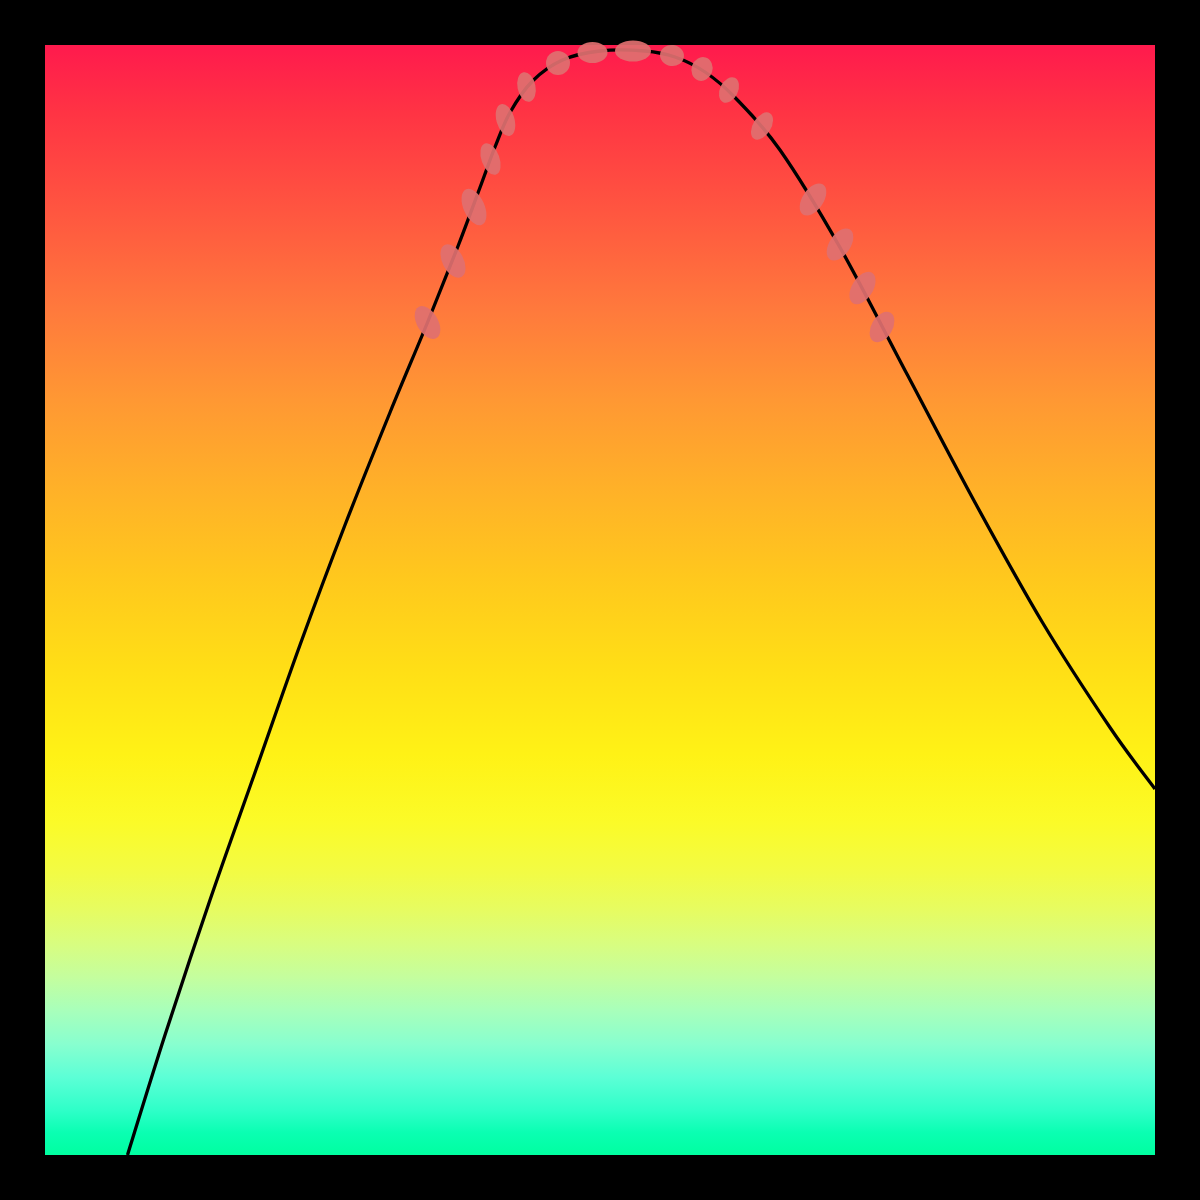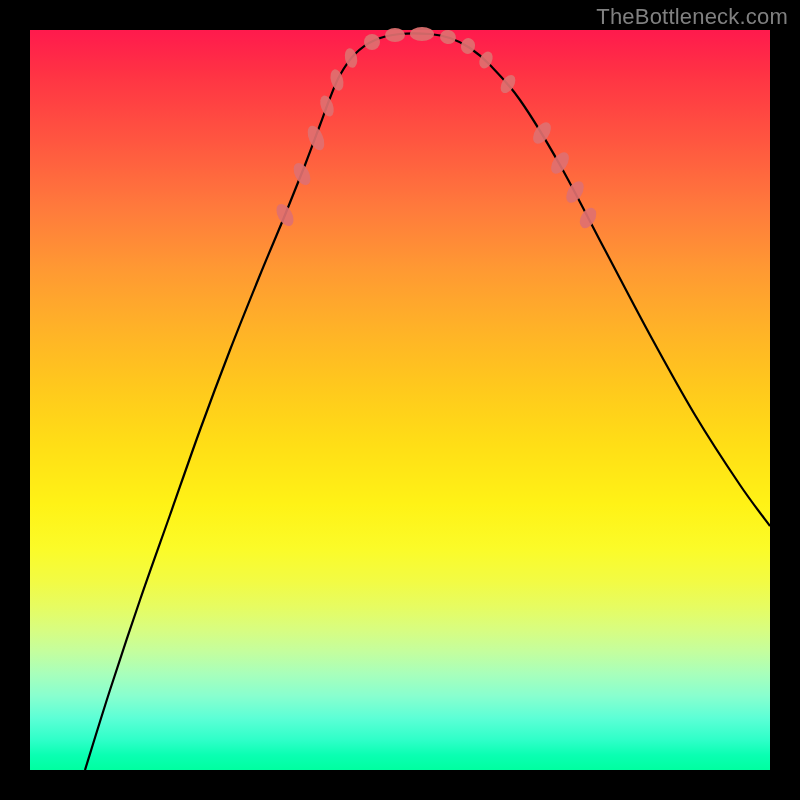--- a/index.html
+++ b/index.html
@@ -91,14 +91,13 @@
           <ellipse cx="456" cy="30" rx="6" ry="9" fill="#e07070" fill-opacity="0.92" transform="rotate(26 456 30)"></ellipse>
           <ellipse cx="478" cy="54" rx="6" ry="10" fill="#e07070" fill-opacity="0.92" transform="rotate(32 478 54)"></ellipse>
           <ellipse cx="512" cy="103" rx="7" ry="12" fill="#e07070" fill-opacity="0.92" transform="rotate(34 512 103)"></ellipse>
           <ellipse cx="530" cy="133" rx="7" ry="12" fill="#e07070" fill-opacity="0.92" transform="rotate(34 530 133)"></ellipse>
           <ellipse cx="545" cy="162" rx="7" ry="12" fill="#e07070" fill-opacity="0.92" transform="rotate(32 545 162)"></ellipse>
           <ellipse cx="558" cy="188" rx="7" ry="11" fill="#e07070" fill-opacity="0.92" transform="rotate(31 558 188)"></ellipse>
         </g>
     </svg>
   </div>
 
-  <div class="watermark">TheBottleneck.com</div>
 </div>
 
 </body></html>

